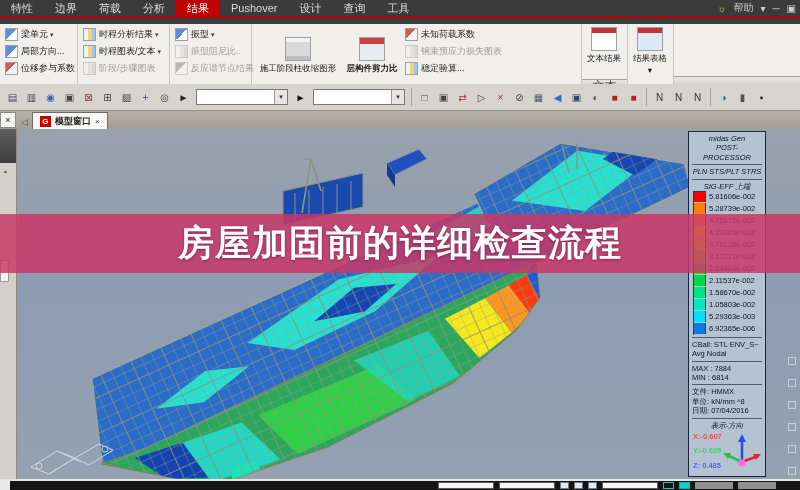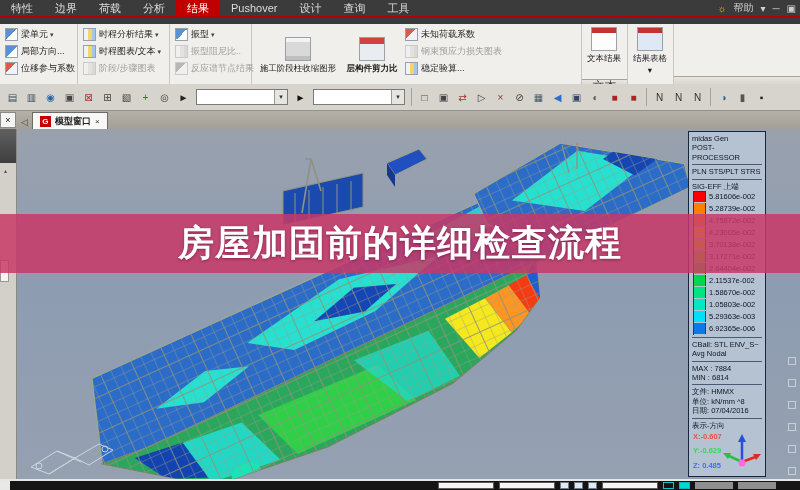--- a/index.html
+++ b/index.html
@@ -72,21 +72,21 @@
   #viewport{position:absolute;left:17px;top:0;width:783px;height:350px;
     background:linear-gradient(180deg,#99a1ad 0%,#8e9cb1 45%,#95a1b1 100%);}
   #scene{position:absolute;left:0;top:0;}
 
   
   .edge-sq{position:absolute;width:8px;height:8px;border:1px solid rgba(255,255,255,.5);left:771px;}
 
   
   #legend{position:absolute;left:688px;top:2px;width:78px;height:346px;background:#b5c2d2;
     border:1px solid #17253f;color:#0d1526;font-size:7.5px;padding:2px 3px;line-height:1.25;}
-  #legend .c{}
+  #legend .c{text-align:center;font-style:italic;}
   #legend hr{border:none;border-top:1px solid #4a5a74;margin:2px 0;}
   .lrow{display:flex;align-items:center;height:12px;}
   .chip{width:12px;height:11px;margin-right:3px;flex:none;border-right:1px solid #2a3a55;}
   .lrow:first-of-type .chip{border-top:1px solid #2a3a55;}
   #legend .scale{border-left:1px solid #2a3a55;margin-left:1px;}
   #triad-zone{position:relative;height:46px;font-weight:bold;}
   #triad-zone .ax{position:absolute;left:1px;font-size:7.5px;}
   #ax-x{top:2px;color:#e85050;}
   #ax-y{top:16px;color:#3bd65a;}
   #ax-z{top:31px;color:#4868ff;}

